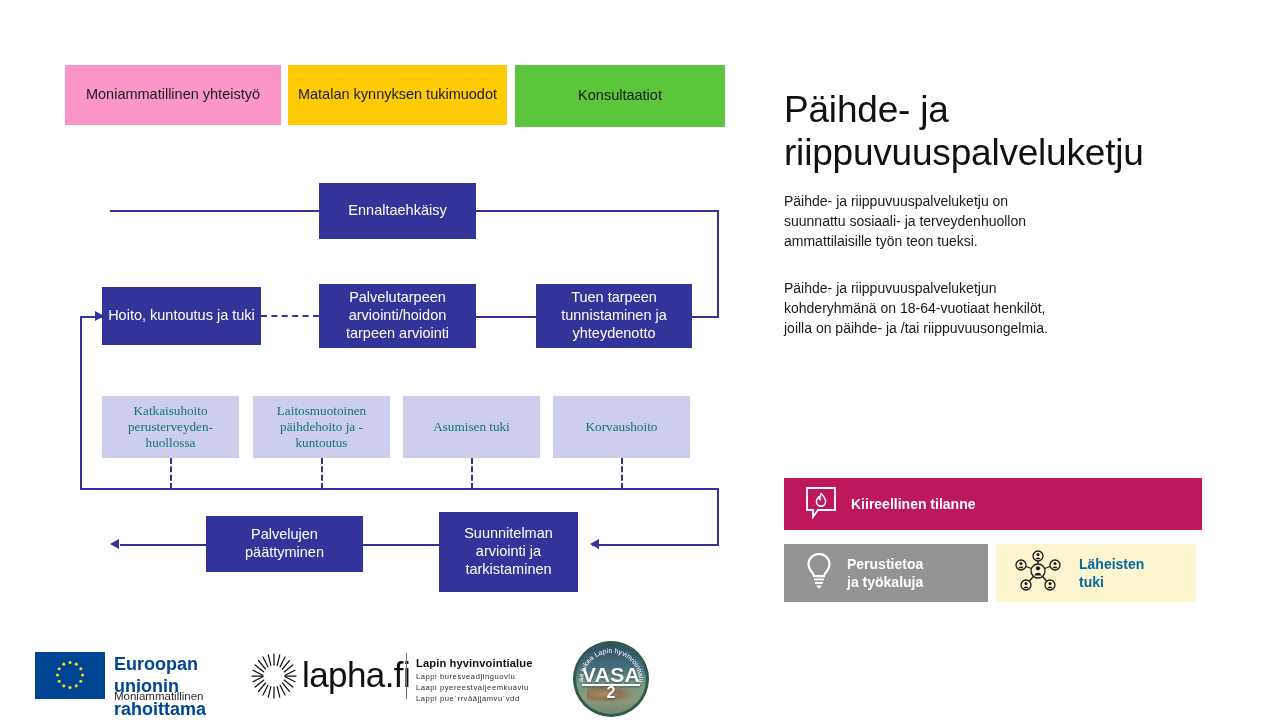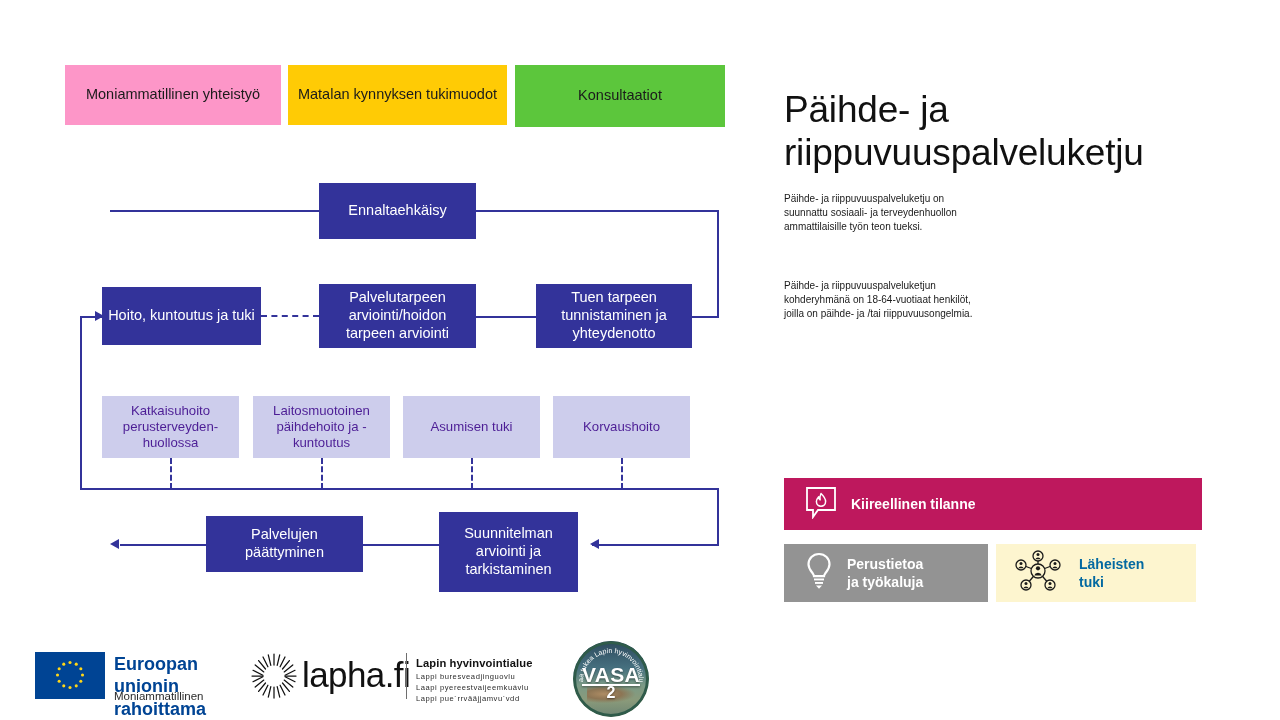--- a/index.html
+++ b/index.html
@@ -30,24 +30,25 @@
   
   .pbox {
     background: #33339a;
     color: #ffffff;
     font-size: 14.5px;
     padding: 4px 6px;
     z-index: 4;
   }
   .sbox {
     background: #cdcdec;
-    color: #4c1d95;
+    color: #0f766e;
     font-size: 13.2px;
     padding: 4px 6px;
     z-index: 4;
+    font-family: Liberation Serif, serif;
   }
 
   
   .ln { position: absolute; background: #33339a; z-index: 1; }
   .lnh { height: 1.6px; }
   .lnv { width: 1.6px; }
   .dash {
     position: absolute; z-index: 2;
     border-left: 2px dashed #33339a;
     width: 0;
@@ -77,21 +78,21 @@
     position: absolute;
     font-size: 37px;
     font-weight: 400;
     color: #111111;
     line-height: 1.17;
     letter-spacing: -0.2px;
     white-space: pre-line;
   }
   .para {
     position: absolute;
-    font-size: 10px;
+    font-size: 14px;
     color: #1a1a1a;
     line-height: 1.42;
     white-space: pre-line;
   }
 
   
   .cta {
     position: absolute;
     display: flex;
     align-items: center;

